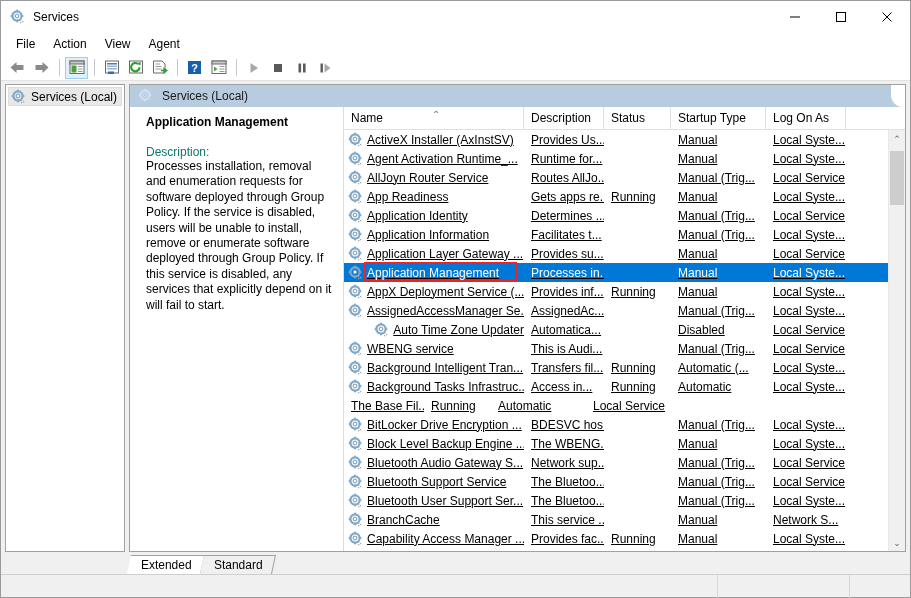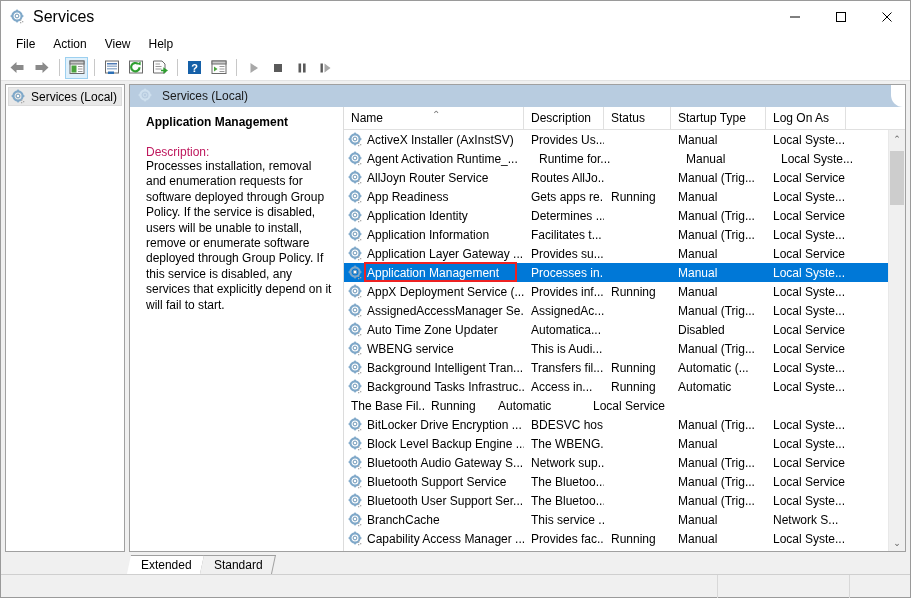--- a/index.html
+++ b/index.html
@@ -27,21 +27,21 @@
     display: flex;
     align-items: center;
     flex: 0 0 auto;
   }
   .title-icon {
     width: 16px; height: 16px;
     margin-left: 9px; margin-right: 7px;
     flex: 0 0 auto;
   }
   .title-text {
-    font-size: 16px;
+    font-size: 12px;
     color: #000000;
     flex: 1 1 auto;
   }
   .win-buttons { display: flex; height: 32px; }
   .win-btn {
     width: 46px; height: 32px;
     display: flex; align-items: center; justify-content: center;
     background: transparent;
   }
   .win-btn svg { display: block; }
@@ -154,21 +154,21 @@
     background: #ffffff;
     border-right: 1px solid #ffffff;
   }
   .details .svc-title {
     font-size: 12px;
     font-weight: bold;
     color: #000;
     margin-bottom: 16px;
   }
   .details .desc-label {
-    font-size: 12px; color: #be185d;
+    font-size: 12px; color: #0f766e;
   }
   .details .desc-text {
     font-size: 12px; color: #000;
     line-height: 15.4px;
   }
 
   
   .listview {
     flex: 1 1 auto;
     display: flex;
@@ -345,21 +345,21 @@
             <line x1="10.5" y1="1.5" x2="1.5" y2="10.5" stroke="#000" stroke-width="1"></line>
           </svg>
       </div>
     </div>
   </div>
 
   <div class="menubar">
     <div class="menu-item">File</div>
     <div class="menu-item">Action</div>
     <div class="menu-item">View</div>
-    <div class="menu-item">Help</div>
+    <div class="menu-item">Agent</div>
   </div>
 
   <div class="toolbar">
     <div class="tb-btn">
       <svg width="17" height="15" viewBox="0 0 17 15">
         <path d="M7.5 2 L1.5 7.5 L7.5 13 L7.5 10 L14.5 10 L14.5 5 L7.5 5 Z" fill="#8a8a8a"></path>
       </svg>
     </div>
     <div class="tb-btn">
       <svg width="17" height="15" viewBox="0 0 17 15">
@@ -505,21 +505,21 @@
               <span class="sort-arrow">⌃</span>
             </div>
             <div class="lv-th" style="width:80px">Description</div>
             <div class="lv-th" style="width:67px">Status</div>
             <div class="lv-th" style="width:95px">Startup Type</div>
             <div class="lv-th" style="width:80px">Log On As</div>
             <div class="lv-th" style="width:40px;border-right:none"></div>
           </div>
 
           <div class="lv-scroll">
-            <div class="lv-rows" id="rows" style="position: relative;">
+            <div class="lv-rows" id="rows" style="position: relative; text-decoration: underline;">
                 <div class="lv-row">
                   <div class="c c-name" style="width: 180px;">
                     <span class="svc-icon"><svg width="16" height="16" viewBox="0 0 16 16">
                         <circle cx="7" cy="7" r="4.6" fill="none" stroke="#7fa8c9" stroke-width="2.2"></circle>
                         <circle cx="7" cy="7" r="1.9" fill="#ffffff" stroke="#6d95b5" stroke-width="1"></circle>
                         <g fill="#7fa8c9">
                           <rect x="6.2" y="0.6" width="1.7" height="2.4"></rect>
                           <rect x="6.2" y="11" width="1.7" height="2.4"></rect>
                           <rect x="0.6" y="6.2" width="2.4" height="1.7"></rect>
                           <rect x="11" y="6.2" width="2.4" height="1.7"></rect>
@@ -549,21 +549,21 @@
                           <rect x="11" y="6.2" width="2.4" height="1.7"></rect>
                         </g>
                         <g fill="#a9a9a9">
                           <rect x="10" y="10.5" width="1.3" height="1.3"></rect>
                           <rect x="12" y="12" width="1.3" height="1.3"></rect>
                           <rect x="10" y="13" width="1.3" height="1.3"></rect>
                         </g>
                       </svg></span>
                     <span class="nm">Agent Activation Runtime_...</span>
                   </div>
-                  <div class="c c-desc" style="width: 80px; margin-left: 8px;">Runtime for...</div>
+                  <div class="c c-desc" style="width: 80px;">Runtime for...</div>
                   <div class="c c-status" style="width: 67px;"></div>
                   <div class="c c-startup" style="width: 95px;">Manual</div>
                   <div class="c c-logon" style="width: 80px;">Local Syste...</div>
                 </div>
                 <div class="lv-row">
                   <div class="c c-name" style="width: 180px;">
                     <span class="svc-icon"><svg width="16" height="16" viewBox="0 0 16 16">
                         <circle cx="7" cy="7" r="4.6" fill="none" stroke="#7fa8c9" stroke-width="2.2"></circle>
                         <circle cx="7" cy="7" r="1.9" fill="#ffffff" stroke="#6d95b5" stroke-width="1"></circle>
                         <g fill="#7fa8c9">
@@ -748,21 +748,21 @@
                         </g>
                       </svg></span>
                     <span class="nm">AssignedAccessManager Se...</span>
                   </div>
                   <div class="c c-desc" style="width: 80px;">AssignedAc...</div>
                   <div class="c c-status" style="width: 67px;"></div>
                   <div class="c c-startup" style="width: 95px;">Manual (Trig...</div>
                   <div class="c c-logon" style="width: 80px;">Local Syste...</div>
                 </div>
                 <div class="lv-row">
-                  <div class="c c-name" style="width: 180px;">
+                  <div class="c c-name" style="width: 180px; justify-content: flex-end;">
                     <span class="svc-icon"><svg width="16" height="16" viewBox="0 0 16 16">
                         <circle cx="7" cy="7" r="4.6" fill="none" stroke="#7fa8c9" stroke-width="2.2"></circle>
                         <circle cx="7" cy="7" r="1.9" fill="#ffffff" stroke="#6d95b5" stroke-width="1"></circle>
                         <g fill="#7fa8c9">
                           <rect x="6.2" y="0.6" width="1.7" height="2.4"></rect>
                           <rect x="6.2" y="11" width="1.7" height="2.4"></rect>
                           <rect x="0.6" y="6.2" width="2.4" height="1.7"></rect>
                           <rect x="11" y="6.2" width="2.4" height="1.7"></rect>
                         </g>
                         <g fill="#a9a9a9">

